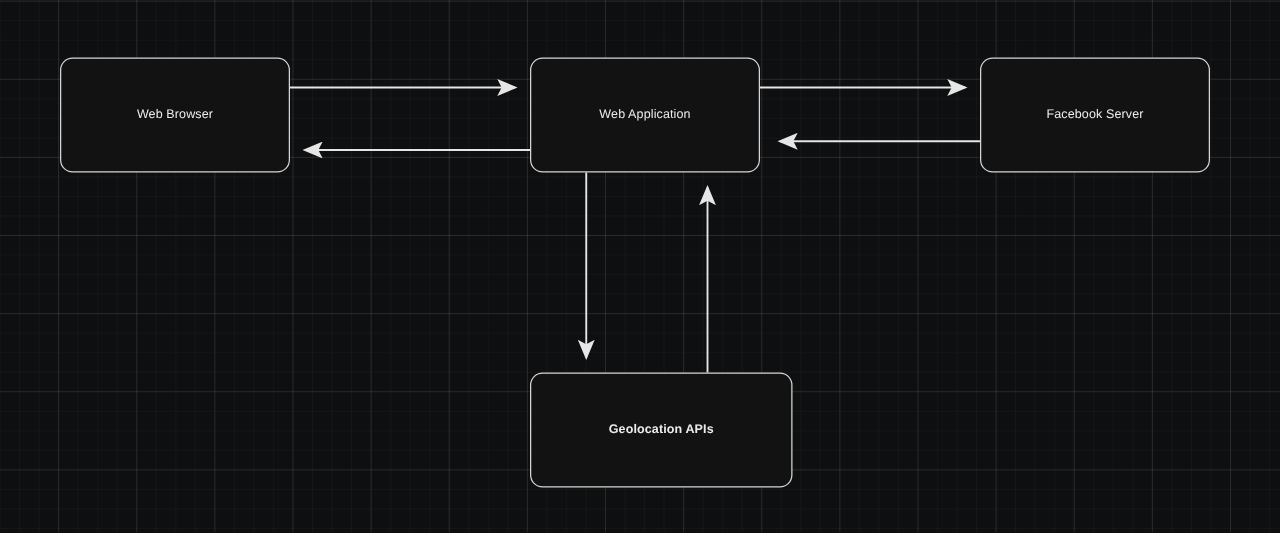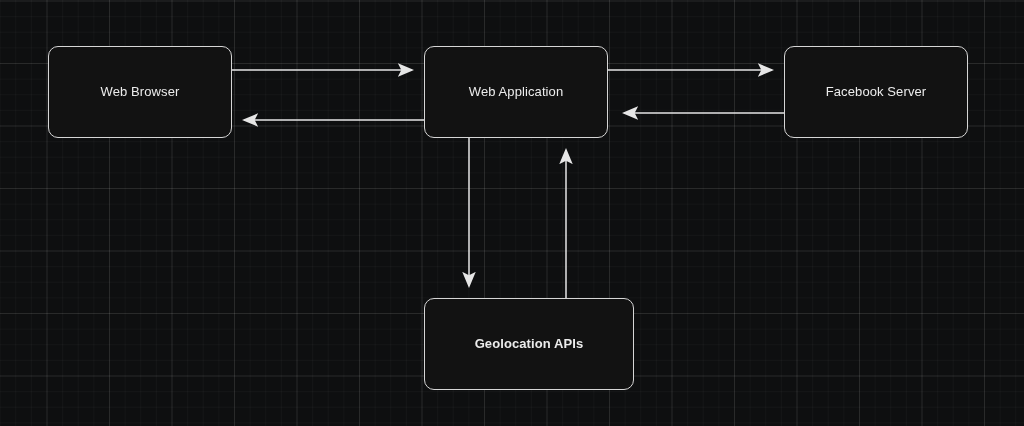--- a/index.html
+++ b/index.html
@@ -37,21 +37,21 @@
   .node {
     position: absolute;
     box-sizing: border-box;
     background: #121212;
     border: 1.4px solid #d6d6d6;
     border-radius: 10px;
     display: flex;
     align-items: center;
     justify-content: center;
     color: #ececec;
-    font-size: 13px;
+    font-size: 10px;
     letter-spacing: 0.1px;
     text-align: center;
     line-height: 1.2;
   }
   .node.bold { font-weight: bold; }
   .node-label { pointer-events: none; }
 </style>
 </head>
 <body>
 

